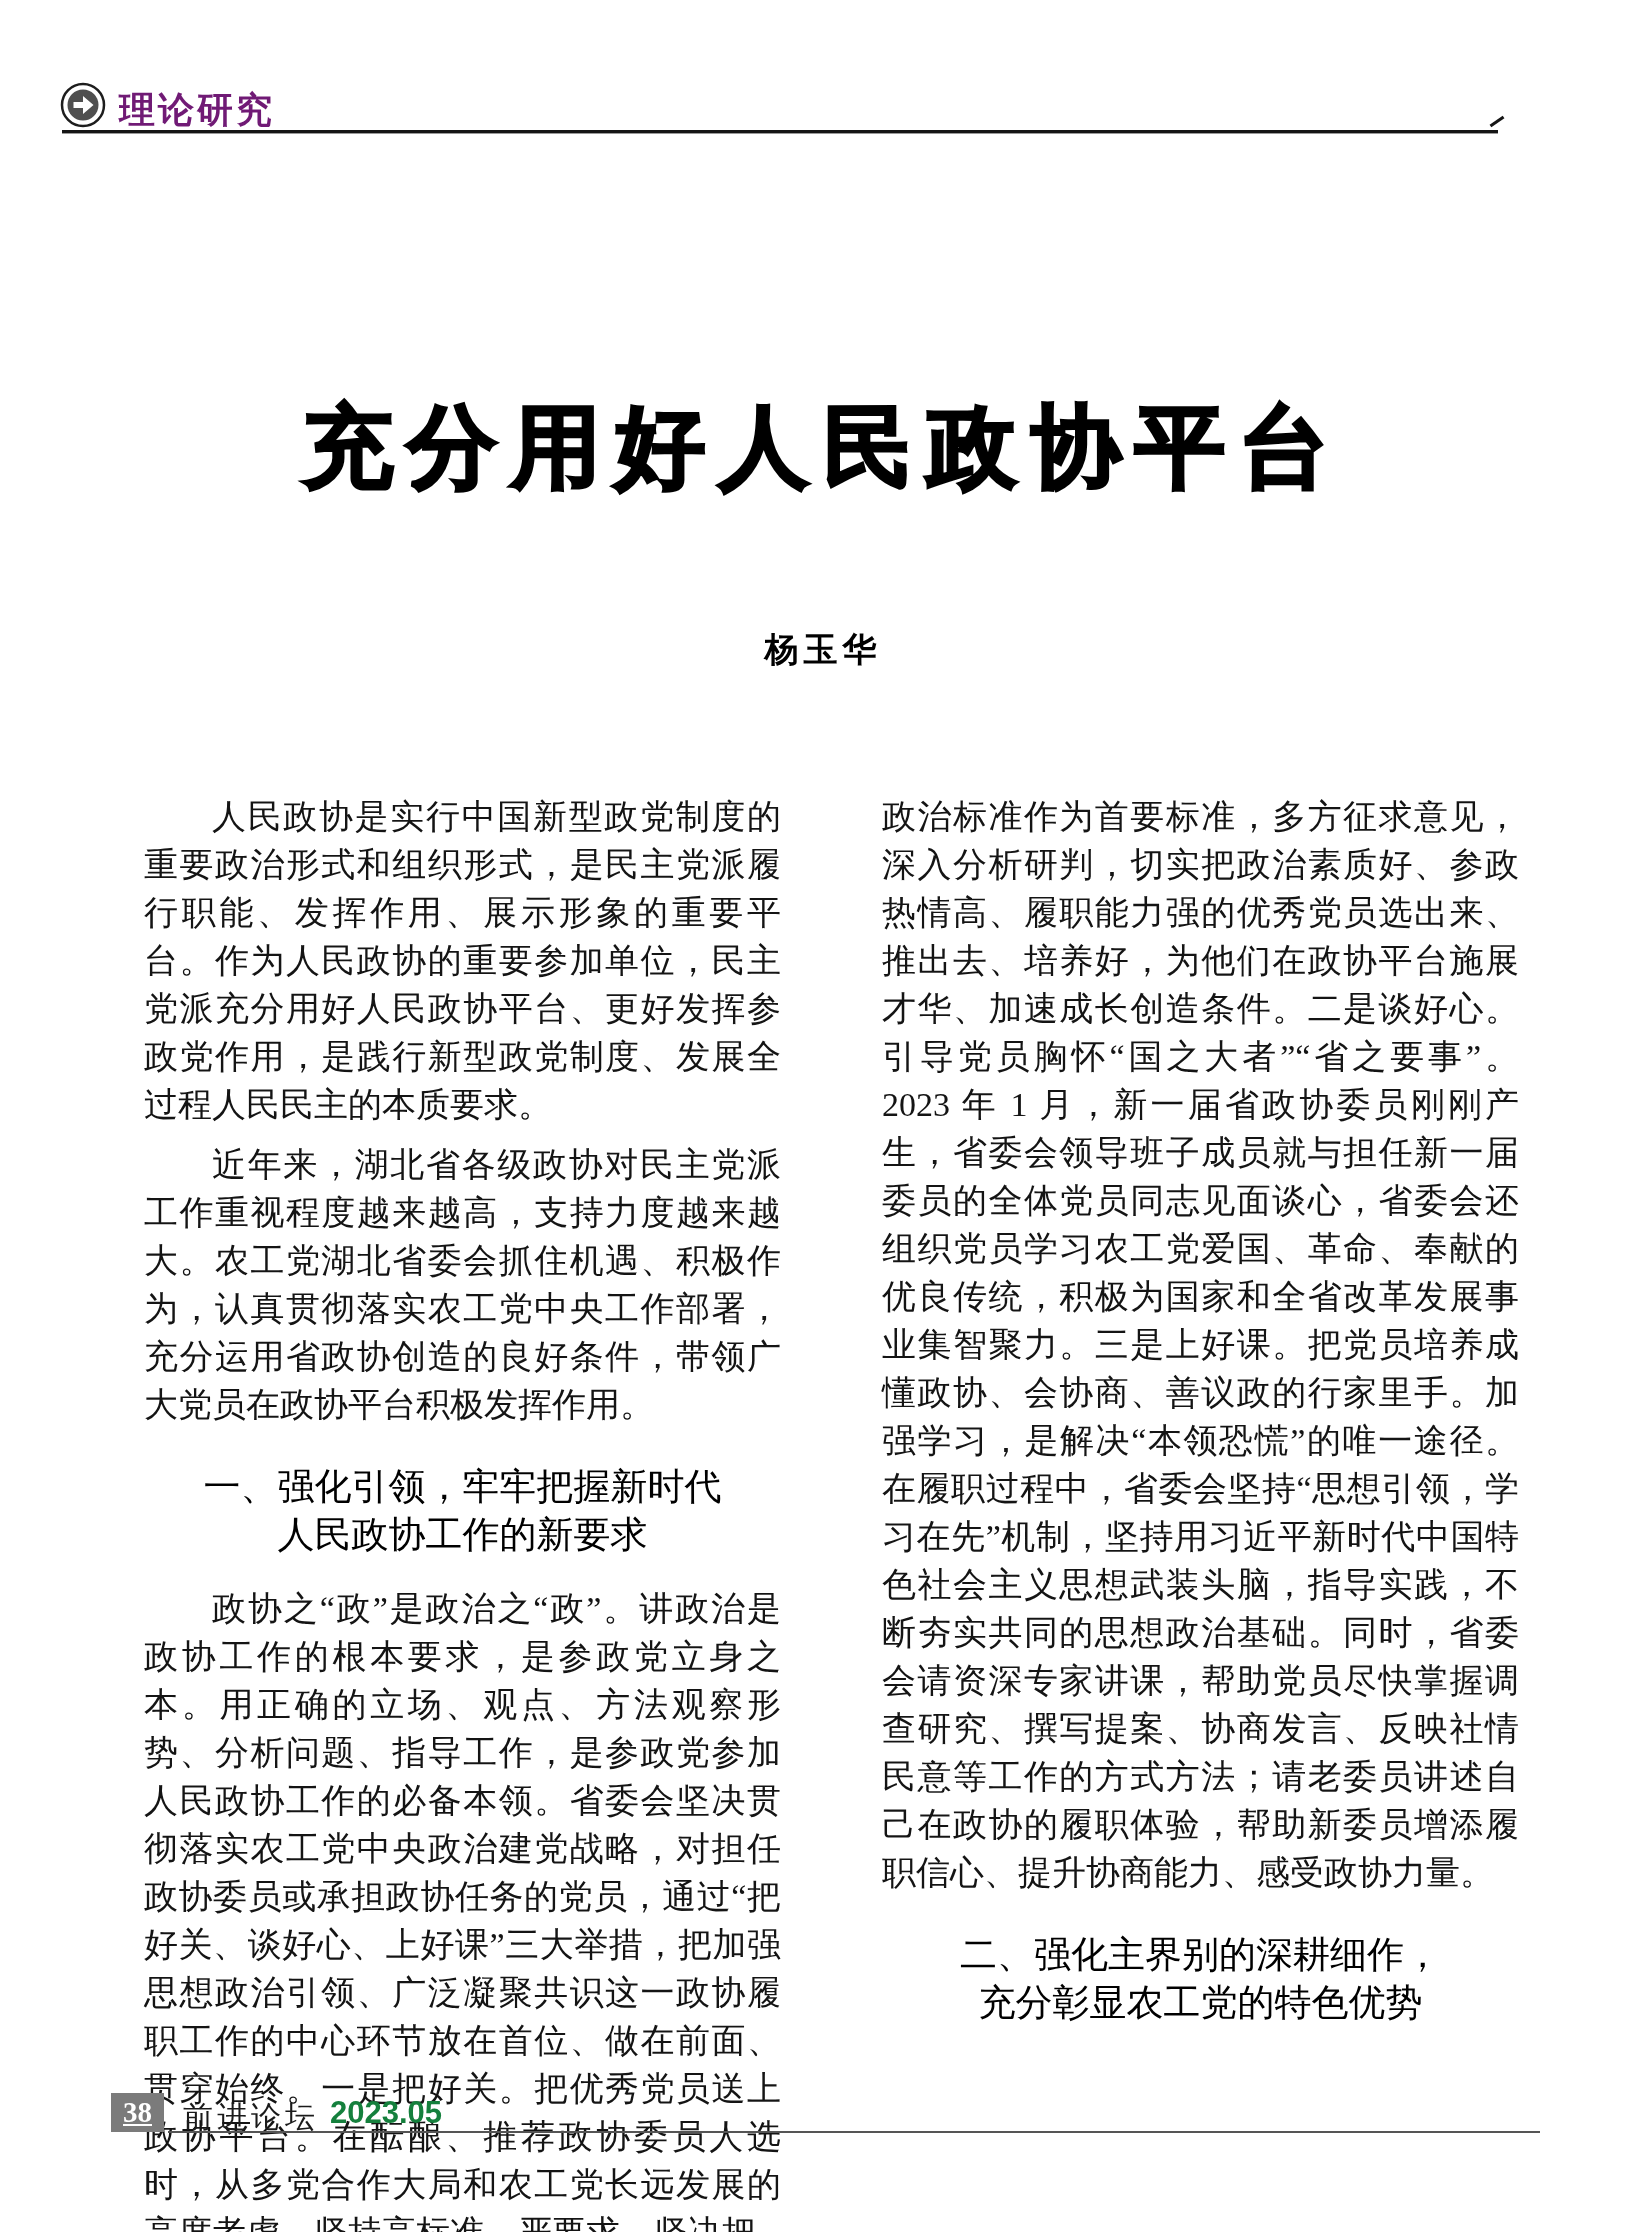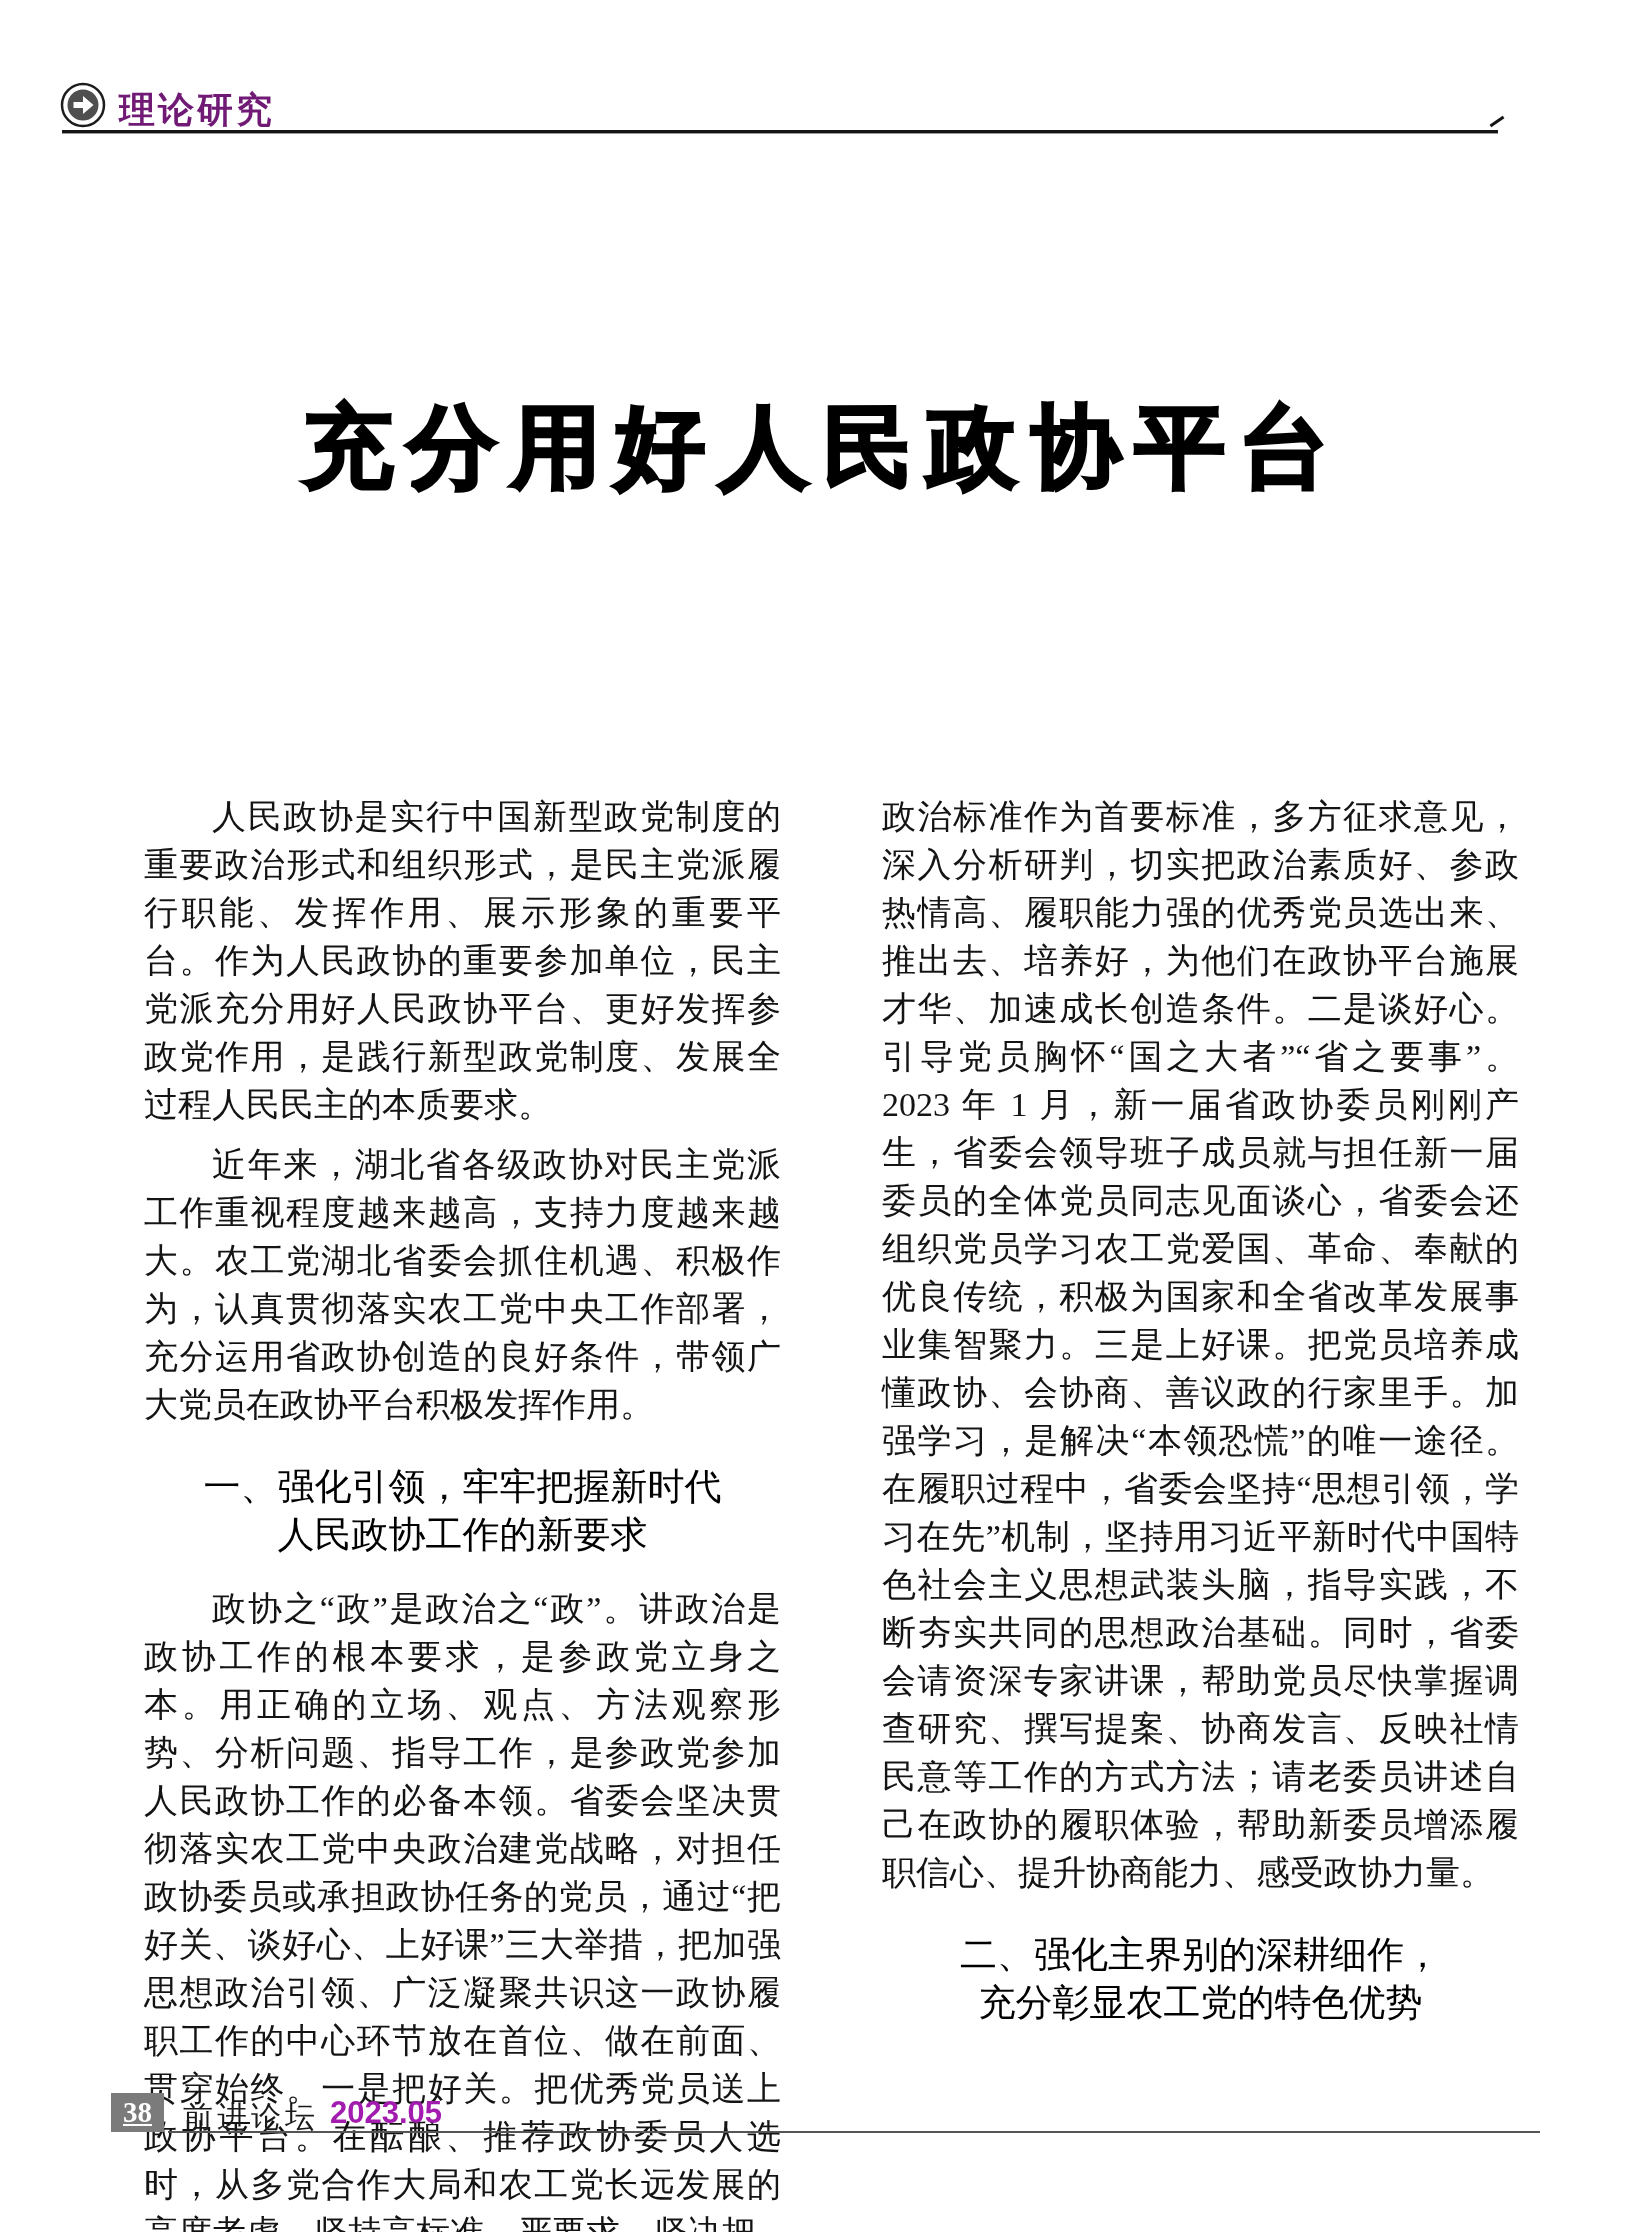--- a/index.html
+++ b/index.html
@@ -73,21 +73,21 @@
     font-family:"Liberation Serif", serif;
     text-decoration:underline;
   }
   .journal-name {
     position:absolute; left:183px; top:2097px;
     font-size:30px; letter-spacing:4px; color:#1a1a1a;
   }
   .issue-date {
     position:absolute; left:330px; top:2095px;
     font-family:"Liberation Sans", sans-serif;
-    font-weight:bold; font-size:31px; color:#a21caf;
+    font-weight:bold; font-size:31px; color:#15803d;
   }
   .footer-rule {
     position:absolute; left:168px; top:2131px;
     width:1372px; height:2px; background:#555555;
   }
 </style>
 </head>
 <body>
 
 <div class="page">
@@ -97,20 +97,21 @@
     <circle cx="23" cy="23" r="15.5" fill="#4f4f4f"></circle>
     <path d="M13.5 20 h9.5 v-6 l10.5 9 -10.5 9 v-6 h-9.5 z" fill="#ffffff"></path>
   </svg>
   <div class="header-label">理论研究</div>
   <div class="header-rule"></div>
   <div class="header-rule-tick"></div>
 
   <div class="title-block">
     <div>充分用好人民政协平台</div>
   </div>
+  <div class="author">杨玉华</div>
 
   <div class="col col-left">
     <p class="indent">人民政协是实行中国新型政党制度的重要政治形式和组织形式，是民主党派履行职能、发挥作用、展示形象的重要平台。作为人民政协的重要参加单位，民主党派充分用好人民政协平台、更好发挥参政党作用，是践行新型政党制度、发展全过程人民民主的本质要求。</p>
     <p class="indent">近年来，湖北省各级政协对民主党派工作重视程度越来越高，支持力度越来越大。农工党湖北省委会抓住机遇、积极作为，认真贯彻落实农工党中央工作部署，充分运用省政协创造的良好条件，带领广大党员在政协平台积极发挥作用。</p>
     <div class="section-heading">
       <div>一、强化引领，牢牢把握新时代</div>
       <div>人民政协工作的新要求</div>
     </div>
     <p class="indent">政协之“政”是政治之“政”。讲政治是政协工作的根本要求，是参政党立身之本。用正确的立场、观点、方法观察形势、分析问题、指导工作，是参政党参加人民政协工作的必备本领。省委会坚决贯彻落实农工党中央政治建党战略，对担任政协委员或承担政协任务的党员，通过“把好关、谈好心、上好课”三大举措，把加强思想政治引领、广泛凝聚共识这一政协履职工作的中心环节放在首位、做在前面、贯穿始终。一是把好关。把优秀党员送上政协平台。在酝酿、推荐政协委员人选时，从多党合作大局和农工党长远发展的高度考虑，坚持高标准、严要求，坚决把</p>
   </div>

